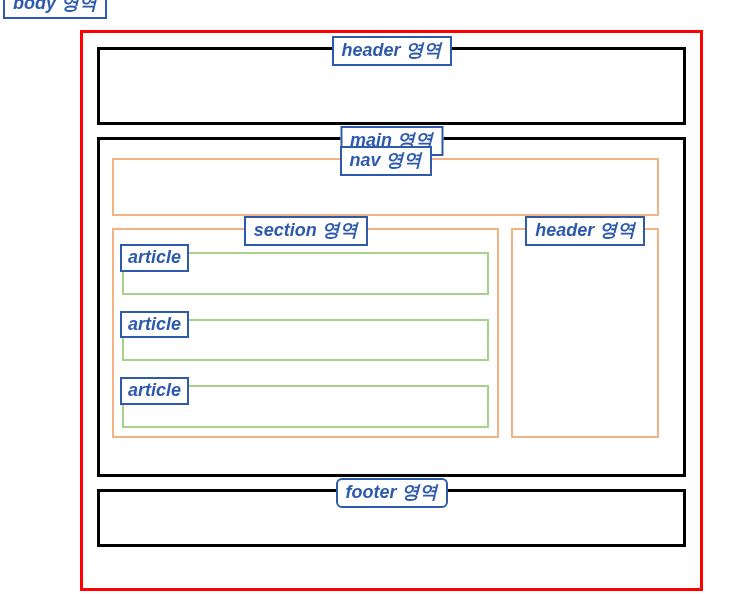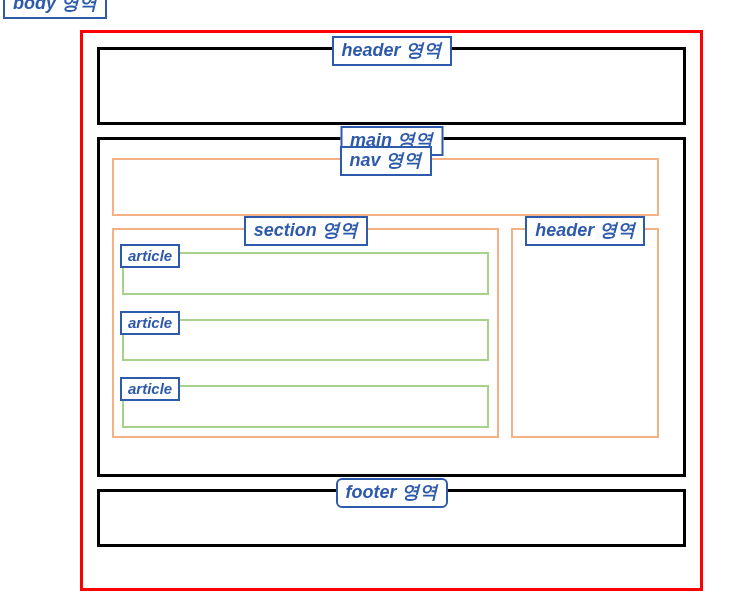--- a/index.html
+++ b/index.html
@@ -21,21 +21,21 @@
       position: absolute;
       background: #ffffff;
       border: 2px solid #2e5aac;
       color: #2e5aac;
       font-weight: bold;
       padding: 2px 8px;
       line-height: 1.2;
       white-space: nowrap;
     }
     .label.big { font-size: 18px; }
-    .label.small { font-size: 15px; padding: 1px 6px; }
+    .label.small { font-size: 18px; padding: 1px 6px; }
     .box { position: relative; }
     .black-box { border: 3px solid #000; text-align: right; }
     .orange-box { border: 2px solid #f4b183; }
     .green-box { border: 2px solid #a9d18e; }
 
     .body-label { top: -44px; left: -80px; }
     .header-box { height: 78px; margin-bottom: 12px; }
     .header-label { top: -14px; left: 50%; transform: translateX(-50%); }
     .main-box { height: 340px; padding: 18px 24px 10px 12px; margin-bottom: 12px; }
     .main-label { top: -14px; left: 50%; transform: translateX(-50%); }

